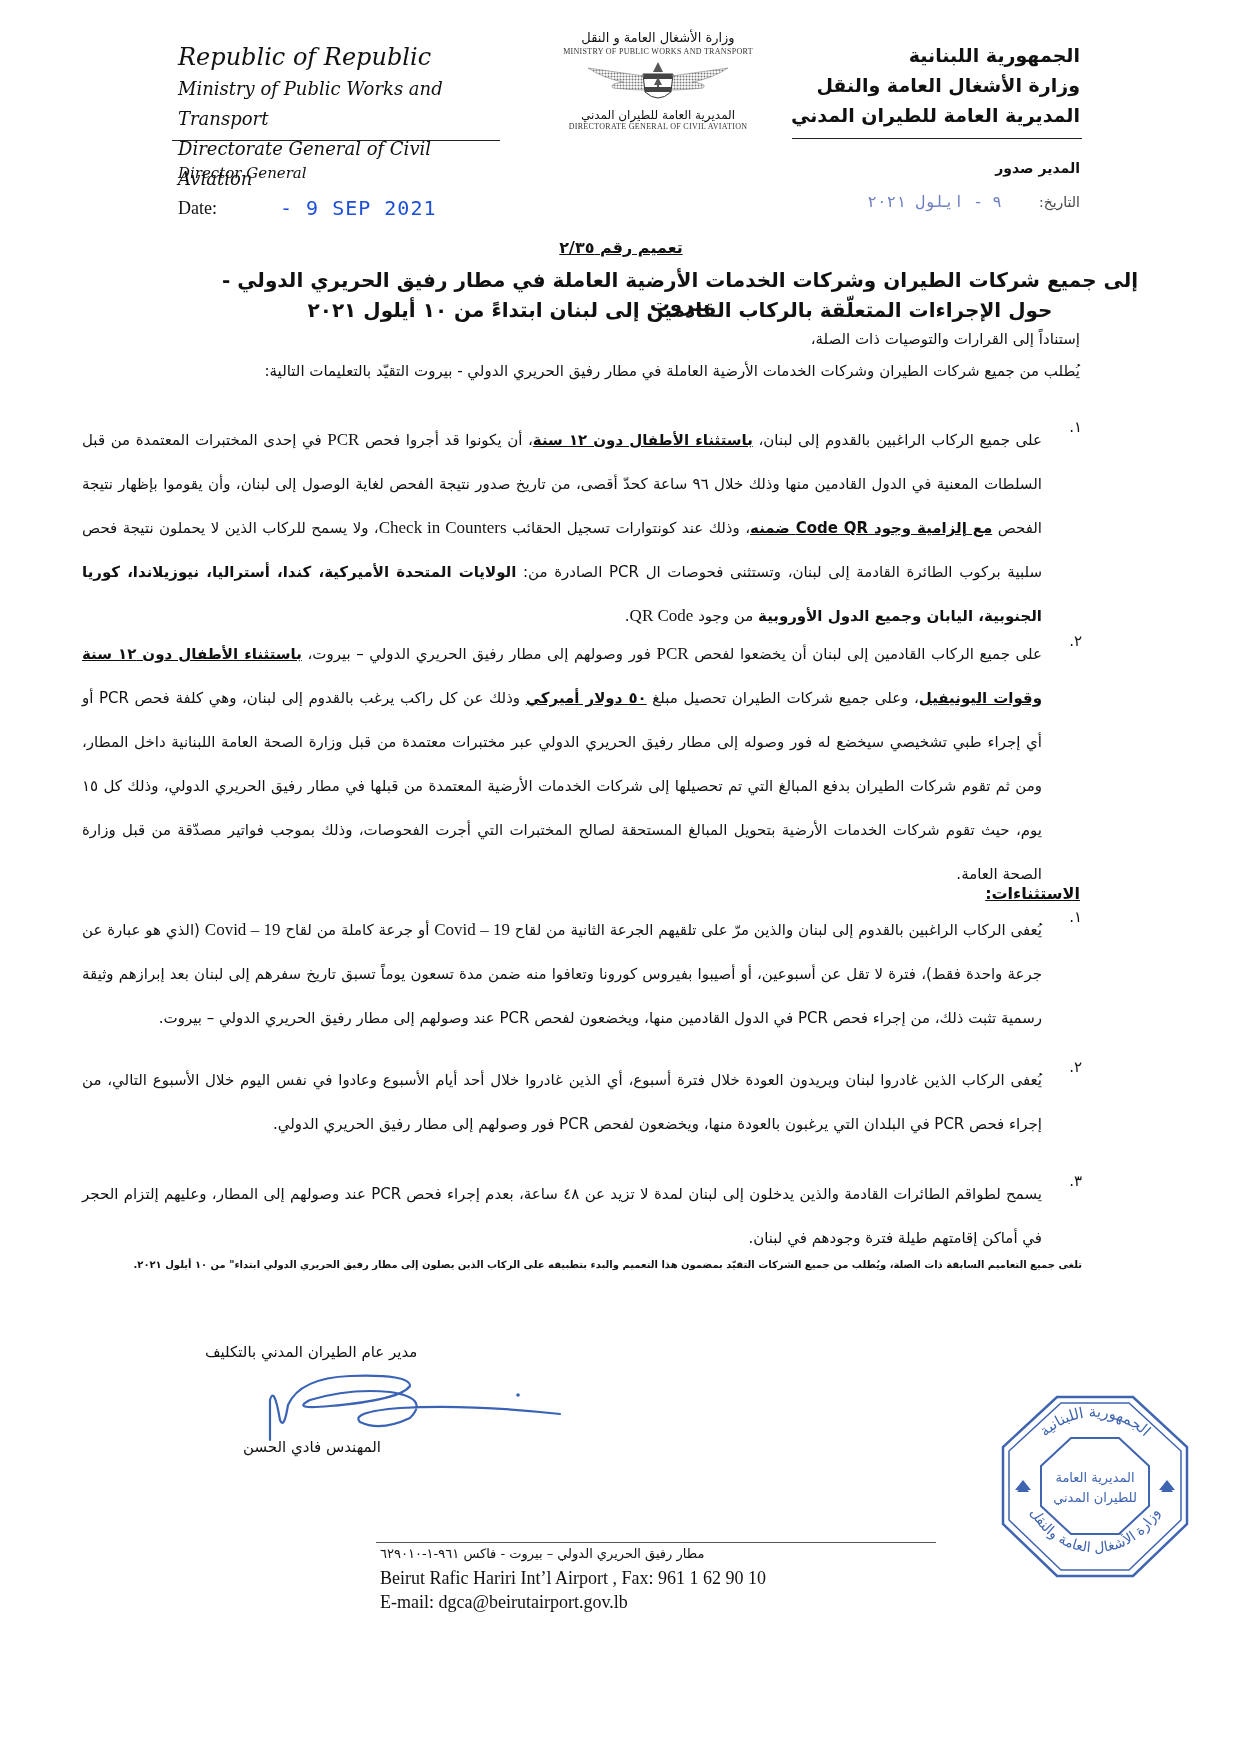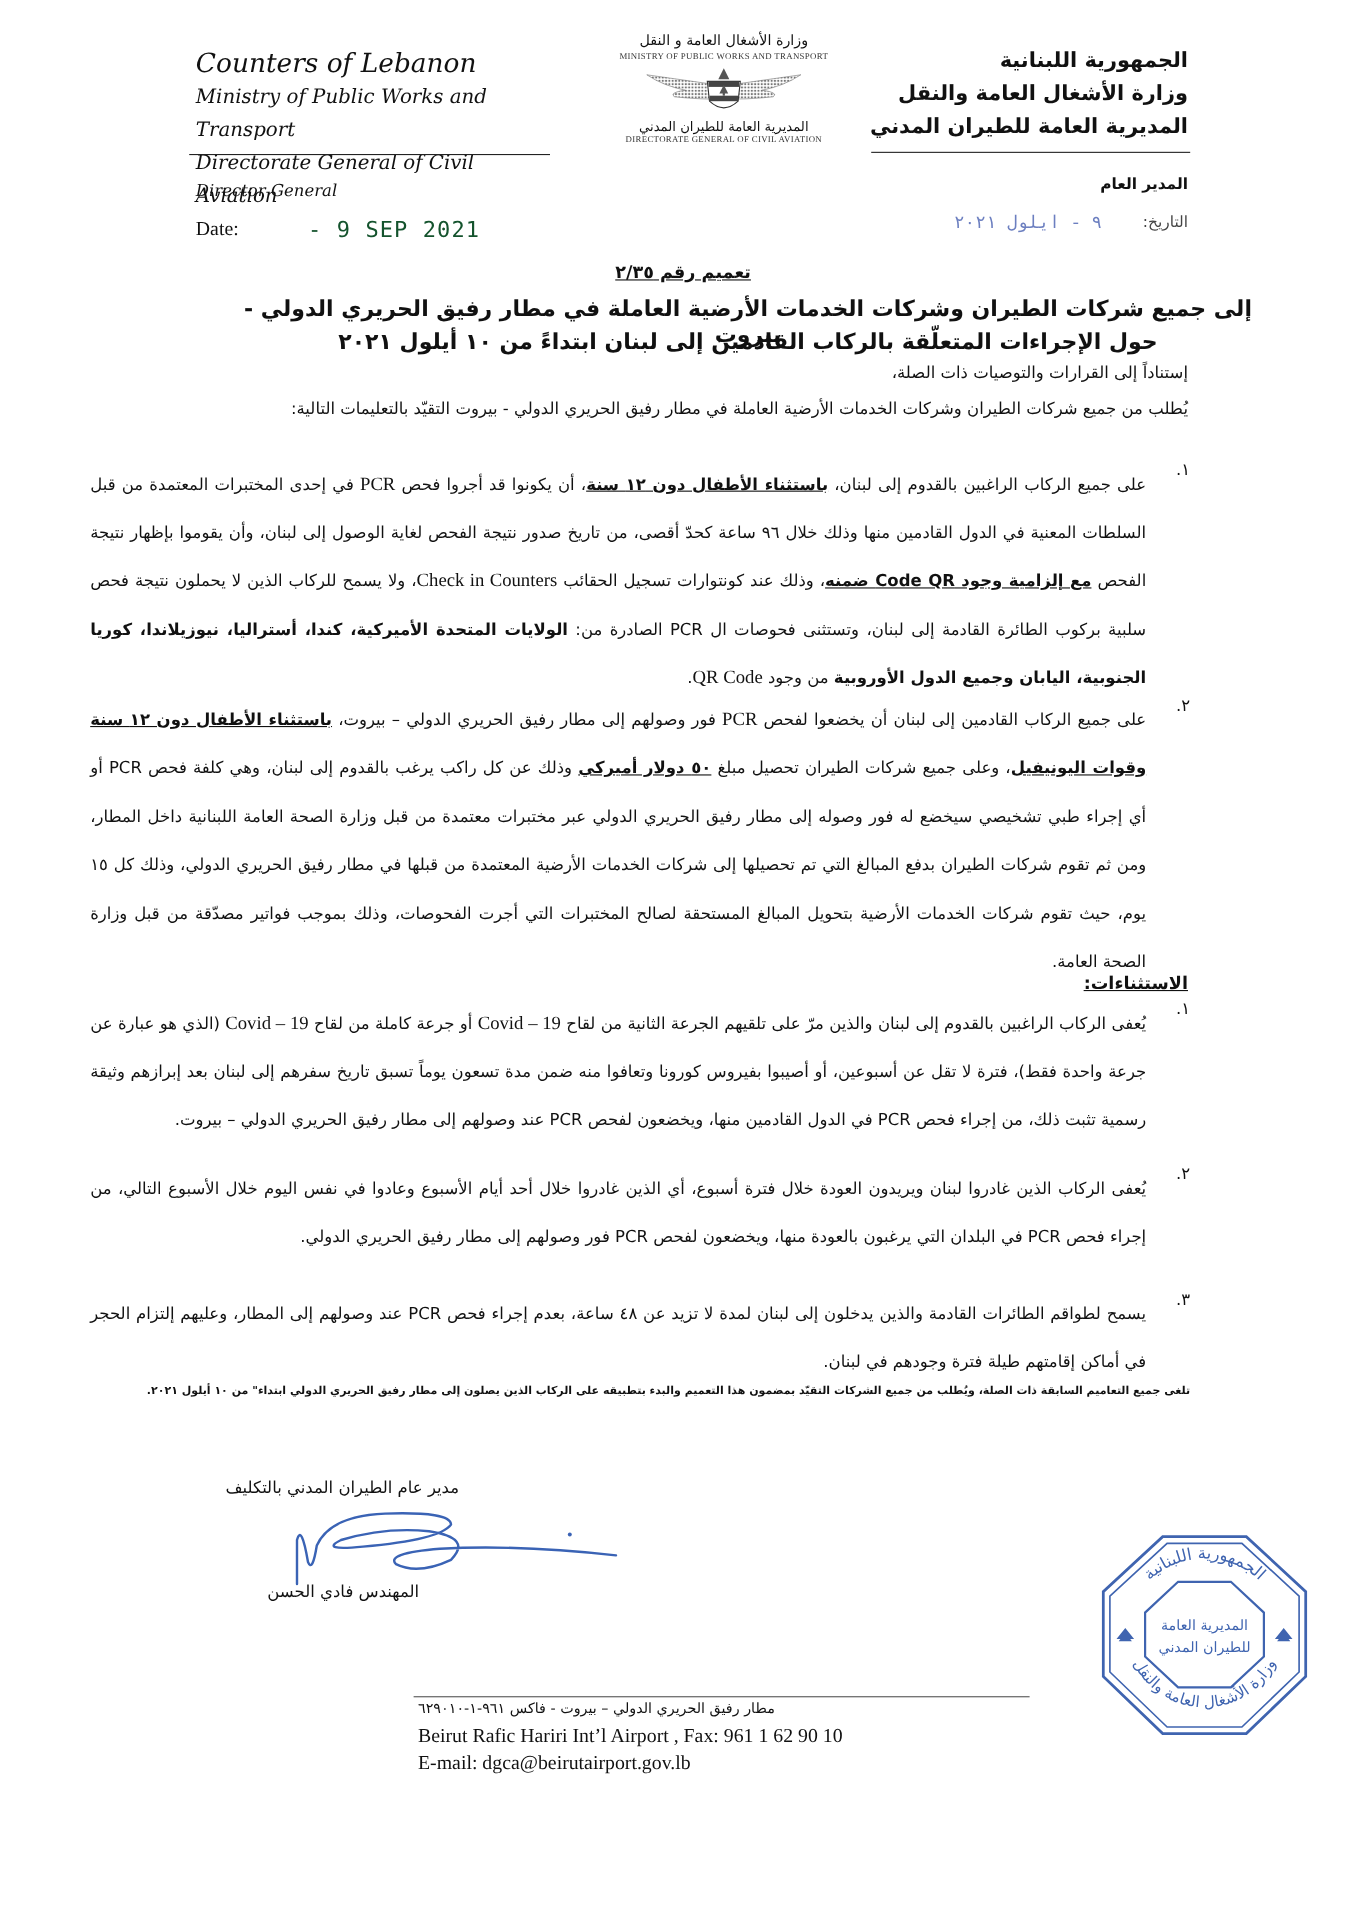--- a/index.html
+++ b/index.html
@@ -21,21 +21,21 @@
 
   
   .hdr-ar { position: absolute; right: 162px; top: 40px; width: 320px; direction: rtl; text-align: right; }
   .hdr-ar div { font-family: "DejaVu Sans", sans-serif; font-weight: bold; font-size: 19px; line-height: 30px; }
   .rule-right { position: absolute; right: 160px; top: 138px; width: 290px; border-top: 1.5px solid #222; }
 
   .dg-en { position: absolute; left: 178px; top: 164px; font-family: "DejaVu Serif", serif; font-style: italic; font-size: 15px; }
   .dg-ar { position: absolute; right: 162px; top: 160px; font-family: "DejaVu Sans", sans-serif; font-size: 14px; direction: rtl; font-weight: bold; }
 
   .date-en-label { position: absolute; left: 178px; top: 198px; font-family: "Liberation Serif", serif; font-size: 18px; }
-  .date-en-stamp { position: absolute; left: 280px; top: 196px; font-family: "DejaVu Sans Mono", monospace; font-size: 20px; color: #14532d; letter-spacing: 1px; }
+  .date-en-stamp { position: absolute; left: 280px; top: 196px; font-family: "DejaVu Sans Mono", monospace; font-size: 20px; color: #1d4ed8; letter-spacing: 1px; }
   .date-ar-label { position: absolute; right: 162px; top: 194px; font-family: "DejaVu Sans", sans-serif; font-size: 14px; direction: rtl; color: #444; }
   .date-ar-stamp { position: absolute; right: 240px; top: 192px; font-family: Liberation Mono, monospace; font-size: 16px; direction: rtl; color: #6c7fc0; }
 
   
   .body-ar { direction: rtl; font-family: "DejaVu Sans", sans-serif; }
   .circ-title { position: absolute; left: 0; width: 1242px; top: 238px; text-align: center; font-weight: bold; font-size: 16px; }
   .circ-title span { text-decoration: underline; }
   .circ-line { position: absolute; left: 200px; width: 960px; text-align: center; font-weight: bold; font-size: 20px; }
   .plain-line { position: absolute; right: 162px; width: 960px; text-align: right; font-size: 15px; }
 
@@ -58,21 +58,21 @@
   .foot { position: absolute; left: 380px; width: 560px; text-align: left; }
   .foot-ar { top: 1546px; font-family: "DejaVu Sans", sans-serif; font-size: 13px; direction: rtl; }
   .foot-en { font-family: "Liberation Serif", serif; font-size: 18px; }
   .foot-1 { top: 1568px; }
   .foot-2 { top: 1592px; }
 </style>
 </head>
 <body>
 
 <div class="hdr-en">
-  <div class="l1">Counters of Lebanon</div>
+  <div class="l1">Republic of Republic</div>
   <div class="l2">Ministry of Public Works and Transport</div>
   <div class="l3">Directorate General of Civil Aviation</div>
 </div>
 <div class="rule-left"></div>
 
 <div class="logo">
   <div class="ar-top">وزارة الأشغال العامة و النقل</div>
   <div class="en-top">MINISTRY OF PUBLIC WORKS AND TRANSPORT</div>
   <svg width="150" height="46" viewBox="0 0 150 46">
     <defs>
@@ -95,21 +95,21 @@
 </div>
 
 <div class="hdr-ar">
   <div>الجمهورية اللبنانية</div>
   <div>وزارة الأشغال العامة والنقل</div>
   <div>المديرية العامة للطيران المدني</div>
 </div>
 <div class="rule-right"></div>
 
 <div class="dg-en">Director General</div>
-<div class="dg-ar">المدير العام</div>
+<div class="dg-ar">المدير صدور</div>
 
 <div class="date-en-label">Date:</div>
 <div class="date-en-stamp">- 9 SEP 2021</div>
 <div class="date-ar-label">التاريخ:</div>
 <div class="date-ar-stamp">٩ - ايلول ٢٠٢١</div>
 
 <div class="body-ar circ-title"><span>تعميم رقم ٢/٣٥</span></div>
 <div class="body-ar circ-line" style="top:268px;">إلى جميع شركات الطيران وشركات الخدمات الأرضية العاملة في مطار رفيق الحريري الدولي - بيروت</div>
 <div class="body-ar circ-line" style="top:298px;">حول الإجراءات المتعلّقة بالركاب القادمين إلى لبنان ابتداءً من ١٠ أيلول ٢٠٢١</div>
 <div class="body-ar plain-line" style="top:330px;">إستناداً إلى القرارات والتوصيات ذات الصلة،</div>

